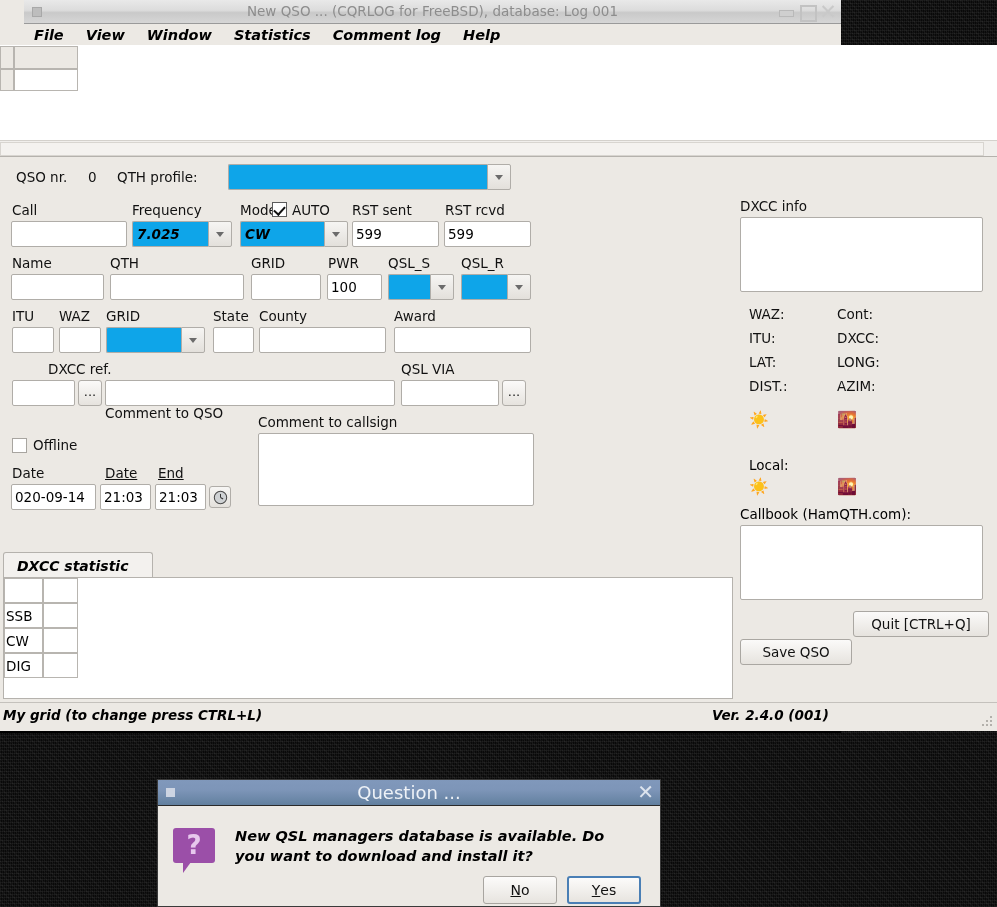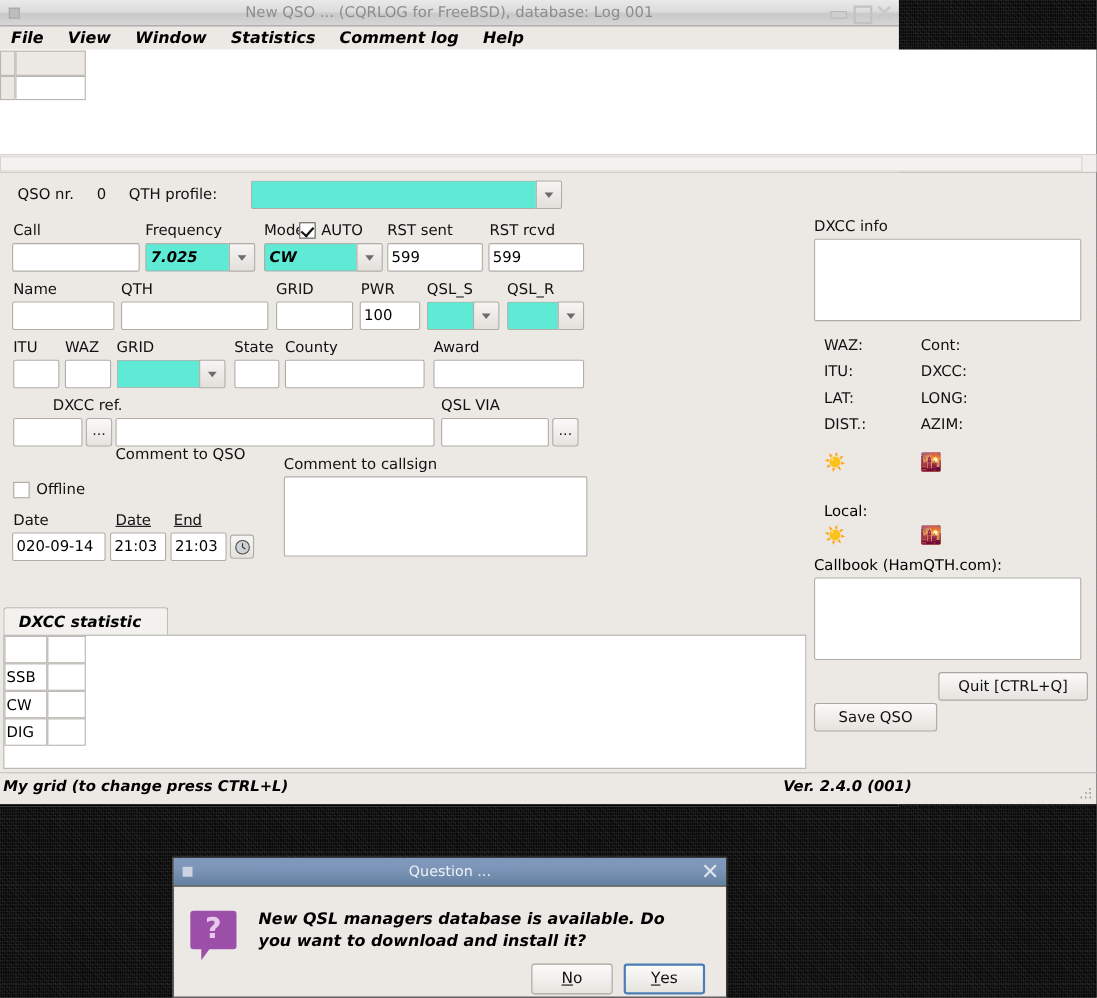--- a/index.html
+++ b/index.html
@@ -17,20 +17,21 @@
       repeating-linear-gradient(0deg, rgba(255,255,255,.05) 0 1px, rgba(0,0,0,0) 1px 3px),
       repeating-linear-gradient(90deg, rgba(255,255,255,.045) 0 1px, rgba(0,0,0,0) 1px 2px),
       repeating-linear-gradient(45deg, rgba(255,255,255,.03) 0 1px, rgba(0,0,0,0) 1px 4px),
       #090909;
   }
   
   #mainwin{
     position:absolute;left:0;top:0;width:817px;height:731px;
     background:#ece9e4;
     border-bottom:2px solid #000;
+    padding-left:24px;
   }
   .titlebar{
     height:23px;width:100%;
     background:linear-gradient(180deg,#e9e9e9 0%,#dcdcdc 45%,#c9c9c9 55%,#d6d6d6 100%);
     border-bottom:1px solid #9a9a9a;
     position:relative;
     display:flex;align-items:center;
   }
   .titlebar .tb-icon{
     width:8px;height:8px;background:#bdbdbd;border:1px solid #a8a8a8;margin-left:8px;
@@ -78,21 +79,21 @@
   .form{position:absolute;left:0;top:157px;width:997px;height:545px;background:#ece9e4;}
   .lab{position:absolute;font-size:13.5px;color:#111;white-space:nowrap;}
   .fld{
     position:absolute;background:#fff;border:1px solid #b0ada8;
     box-sizing:border-box;height:26px;
     font-family:"DejaVu Sans","Liberation Sans",sans-serif;font-size:13.5px;
     padding:0 3px;color:#000;border-radius:2px;
   }
   .combo{position:absolute;height:26px;box-sizing:border-box;display:flex;}
   .combo .c-in{
-    flex:1;background:#5eead4;border:1px solid #b0ada8;border-right:none;
+    flex:1;background:#0ea5e9;border:1px solid #b0ada8;border-right:none;
     border-radius:2px 0 0 2px;font-size:13.5px;padding:0 4px;line-height:24px;
     box-sizing:border-box;white-space:nowrap;overflow:hidden;
   }
   .combo .c-in.b{font-weight:bold;font-style:italic;}
   .combo .c-ar{
     width:22px;background:linear-gradient(180deg,#f6f5f3,#e3e0db);
     border:1px solid #b0ada8;border-radius:0 2px 2px 0;
     display:flex;align-items:center;justify-content:center;
   }
   .combo .c-ar i{
@@ -186,21 +187,21 @@
     background:#ece9e4;border:1px solid #3a3a3a;box-sizing:border-box;
   }
   .dlg-tb{
     height:25px;
     background:linear-gradient(180deg,#8098bb 0%,#7d95b8 40%,#62809f 100%);
     border-bottom:1px solid #2a2a2a;
     position:relative;display:flex;align-items:center;
   }
   .dlg-tb .d-icon{width:9px;height:9px;background:#ccd4e2;margin-left:8px;}
   .dlg-tb .d-title{
-    position:absolute;left:0;right:0;text-align:center;color:#eef2f7;font-size:13px;
+    position:absolute;left:0;right:0;text-align:center;color:#eef2f7;font-size:18px;
   }
   .dlg-tb .d-close{position:absolute;right:6px;color:#dde4ee;font-size:20px;line-height:25px;font-weight:300;}
   .dlg-body{position:relative;height:101px;}
   .q-icon{
     position:absolute;left:15px;top:22px;width:42px;height:35px;
     background:#9b4fa8;border-radius:3px;
     color:#e7c8ed;font-size:26px;font-weight:bold;text-align:center;line-height:34px;
   }
   .q-icon::after{
     content:"";position:absolute;left:10px;top:34px;

